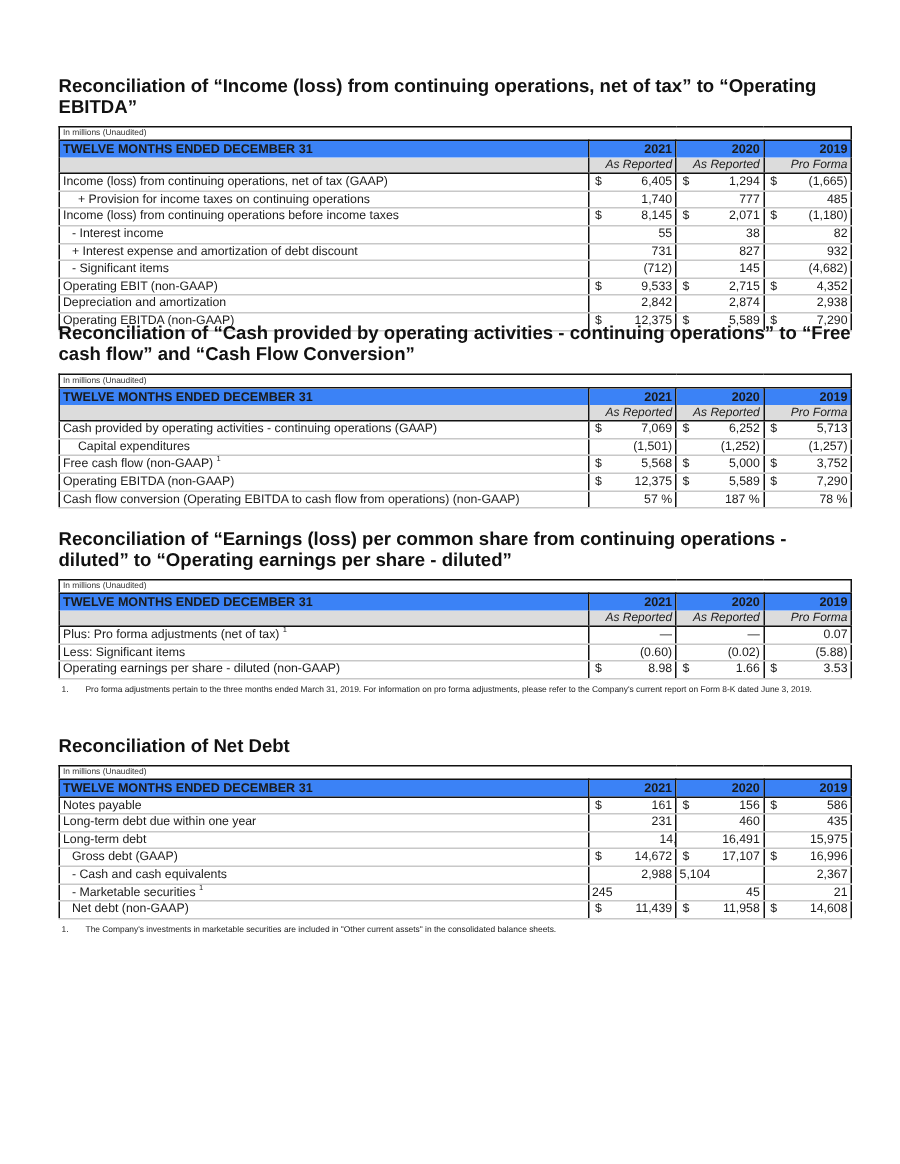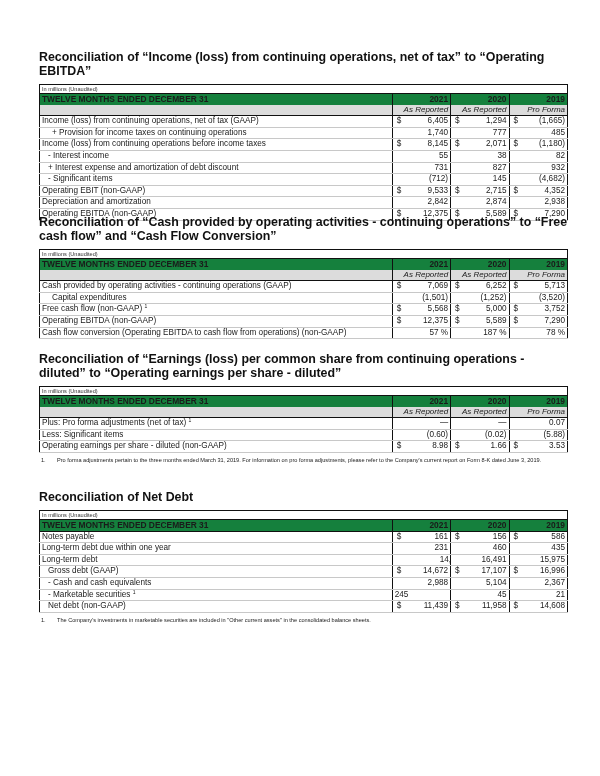--- a/index.html
+++ b/index.html
@@ -4,21 +4,21 @@
 <style>
   html, body { margin: 0; padding: 0; background: #ffffff; }
   body { width: 600px; height: 776px; position: relative; overflow: hidden;
          font-family: "Liberation Sans", sans-serif; color: #1a1a1a; }
   .section { position: absolute; left: 39px; width: 529px; }
   .sec-title { font-weight: bold; font-size: 12.4px; line-height: 14px; margin: 0 0 6px 0; color: #111; }
   table { border-collapse: collapse; width: 529px; table-layout: fixed; font-size: 8.2px; }
   td { padding: 0 2px; height: 10.6px; line-height: 10.6px; white-space: nowrap; overflow: hidden; }
   .tbl { border: 1.6px solid #111; }
   .units td { font-size: 5.6px; height: 8px; line-height: 8px; color: #333; border-bottom: 1.2px solid #111; }
-  .hdr td { background: #15803d; font-weight: bold; font-size: 8.4px; }
+  .hdr td { background: #3b82f6; font-weight: bold; font-size: 8.4px; }
   .hdr2 td { background: #dcdcdc; font-style: italic; font-size: 8px; border-bottom: 1.6px solid #111; }
   .c-label { width: 344px; text-align: left; }
   .c-num { width: 57px; text-align: right; }
   .vb { border-left: 1.2px solid #111; }
   .row td { border-bottom: 0.6px solid #c8c8c8; }
   .row.topline td { border-top: 1.6px solid #111; }
   .dollar { float: left; padding-left: 2px; }
   .indent1 { padding-left: 12px; }
   .indent2 { padding-left: 8px; }
   sup { font-size: 5px; vertical-align: top; line-height: 5px; }
@@ -143,21 +143,21 @@
         <tr class="row">
           <td class=""><span>Cash provided by operating activities - continuing operations (GAAP)</span></td>
           <td class="vb" style="text-align: right;"><span class="dollar">$</span><span>7,069</span></td>
           <td class="vb" style="text-align: right;"><span class="dollar">$</span><span>6,252</span></td>
           <td class="vb" style="text-align: right;"><span class="dollar">$</span><span>5,713</span></td>
         </tr>
         <tr class="row">
           <td class="indent1"><span>Capital expenditures</span></td>
           <td class="vb" style="text-align: right;"><span>(1,501)</span></td>
           <td class="vb" style="text-align: right;"><span>(1,252)</span></td>
-          <td class="vb" style="text-align: right;"><span>(3,520)</span></td>
+          <td class="vb" style="text-align: right;"><span>(1,257)</span></td>
         </tr>
         <tr class="row topline">
           <td class=""><span>Free cash flow (non-GAAP)</span> <sup>1</sup></td>
           <td class="vb" style="text-align: right;"><span class="dollar">$</span><span>5,568</span></td>
           <td class="vb" style="text-align: right;"><span class="dollar">$</span><span>5,000</span></td>
           <td class="vb" style="text-align: right;"><span class="dollar">$</span><span>3,752</span></td>
         </tr>
         <tr class="row topline">
           <td class=""><span>Operating EBITDA (non-GAAP)</span></td>
           <td class="vb" style="text-align: right;"><span class="dollar">$</span><span>12,375</span></td>
@@ -268,21 +268,21 @@
         </tr>
         <tr class="row topline">
           <td class="indent2"><span>Gross debt (GAAP)</span></td>
           <td class="vb" style="text-align: right;"><span class="dollar">$</span><span>14,672</span></td>
           <td class="vb" style="text-align: right;"><span class="dollar">$</span><span>17,107</span></td>
           <td class="vb" style="text-align: right;"><span class="dollar">$</span><span>16,996</span></td>
         </tr>
         <tr class="row">
           <td class="indent2"><span>- Cash and cash equivalents</span></td>
           <td class="vb" style="text-align: right;"><span>2,988</span></td>
-          <td class="vb" style="text-align: right;"><span>5,104</span></td>
+          <td class="vb" style="text-align: left;"><span>5,104</span></td>
           <td class="vb" style="text-align: right;"><span>2,367</span></td>
         </tr>
         <tr class="row">
           <td class="indent2"><span>- Marketable securities</span> <sup>1</sup></td>
           <td class="vb" style=""><span>245</span></td>
           <td class="vb" style="text-align: right;"><span>45</span></td>
           <td class="vb" style="text-align: right;"><span>21</span></td>
         </tr>
         <tr class="row topline">
           <td class="indent2"><span>Net debt (non-GAAP)</span></td>

